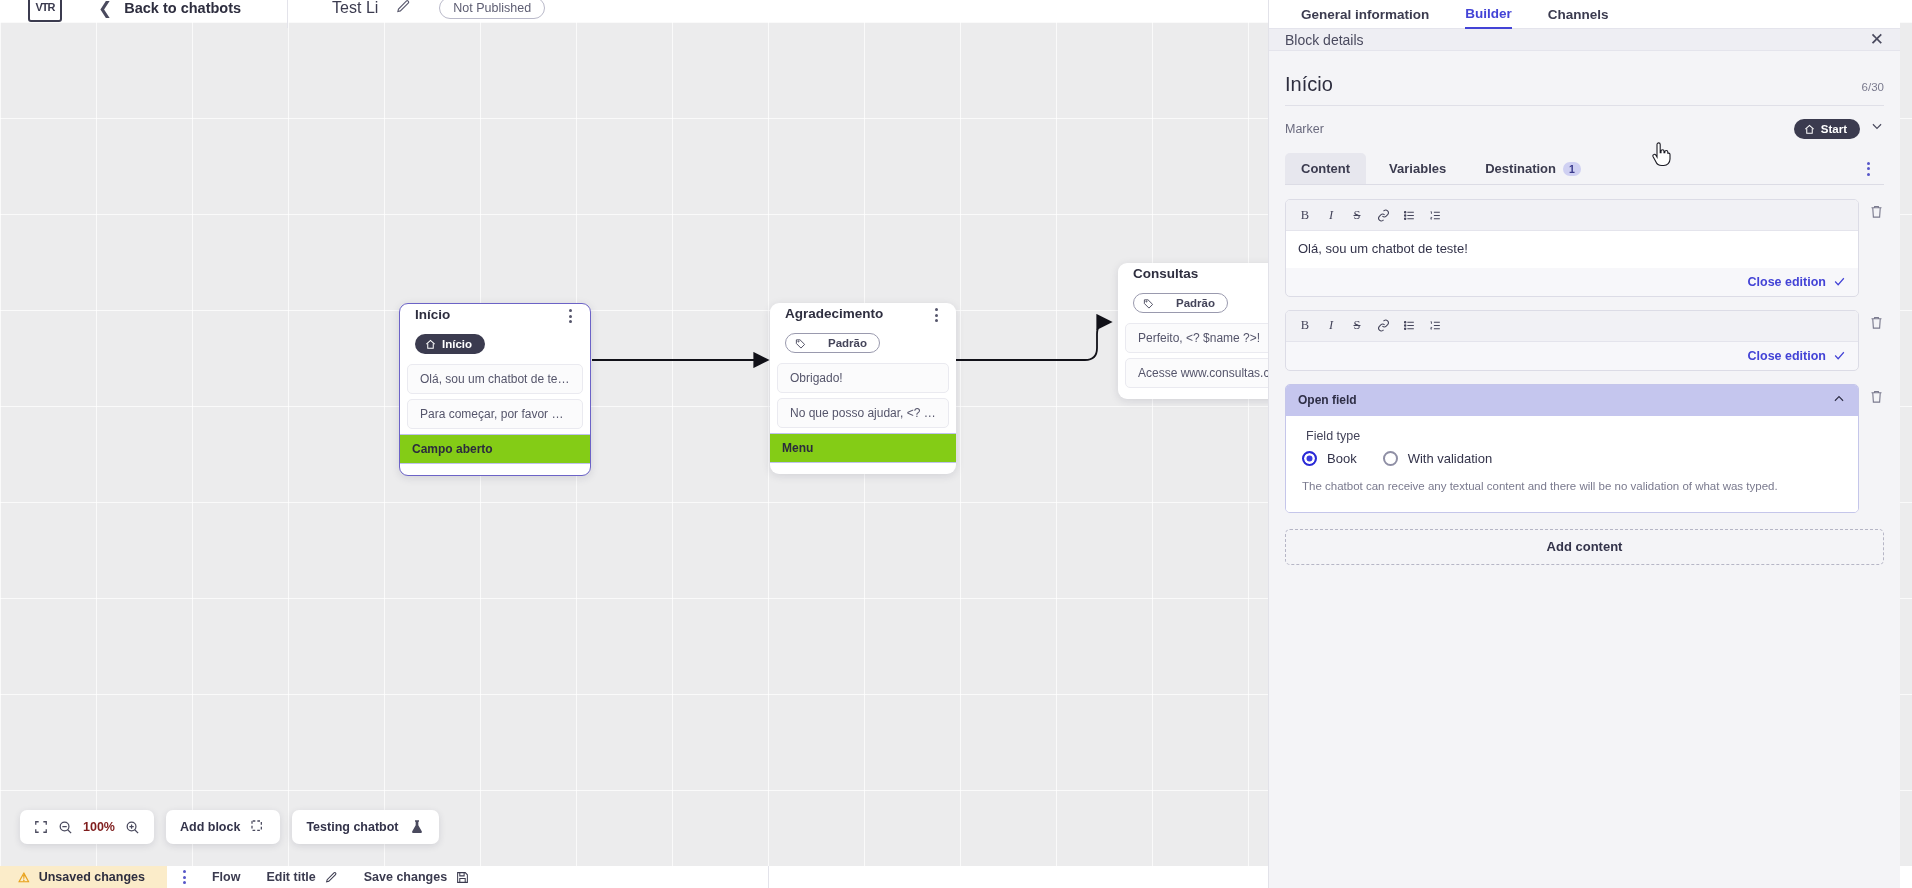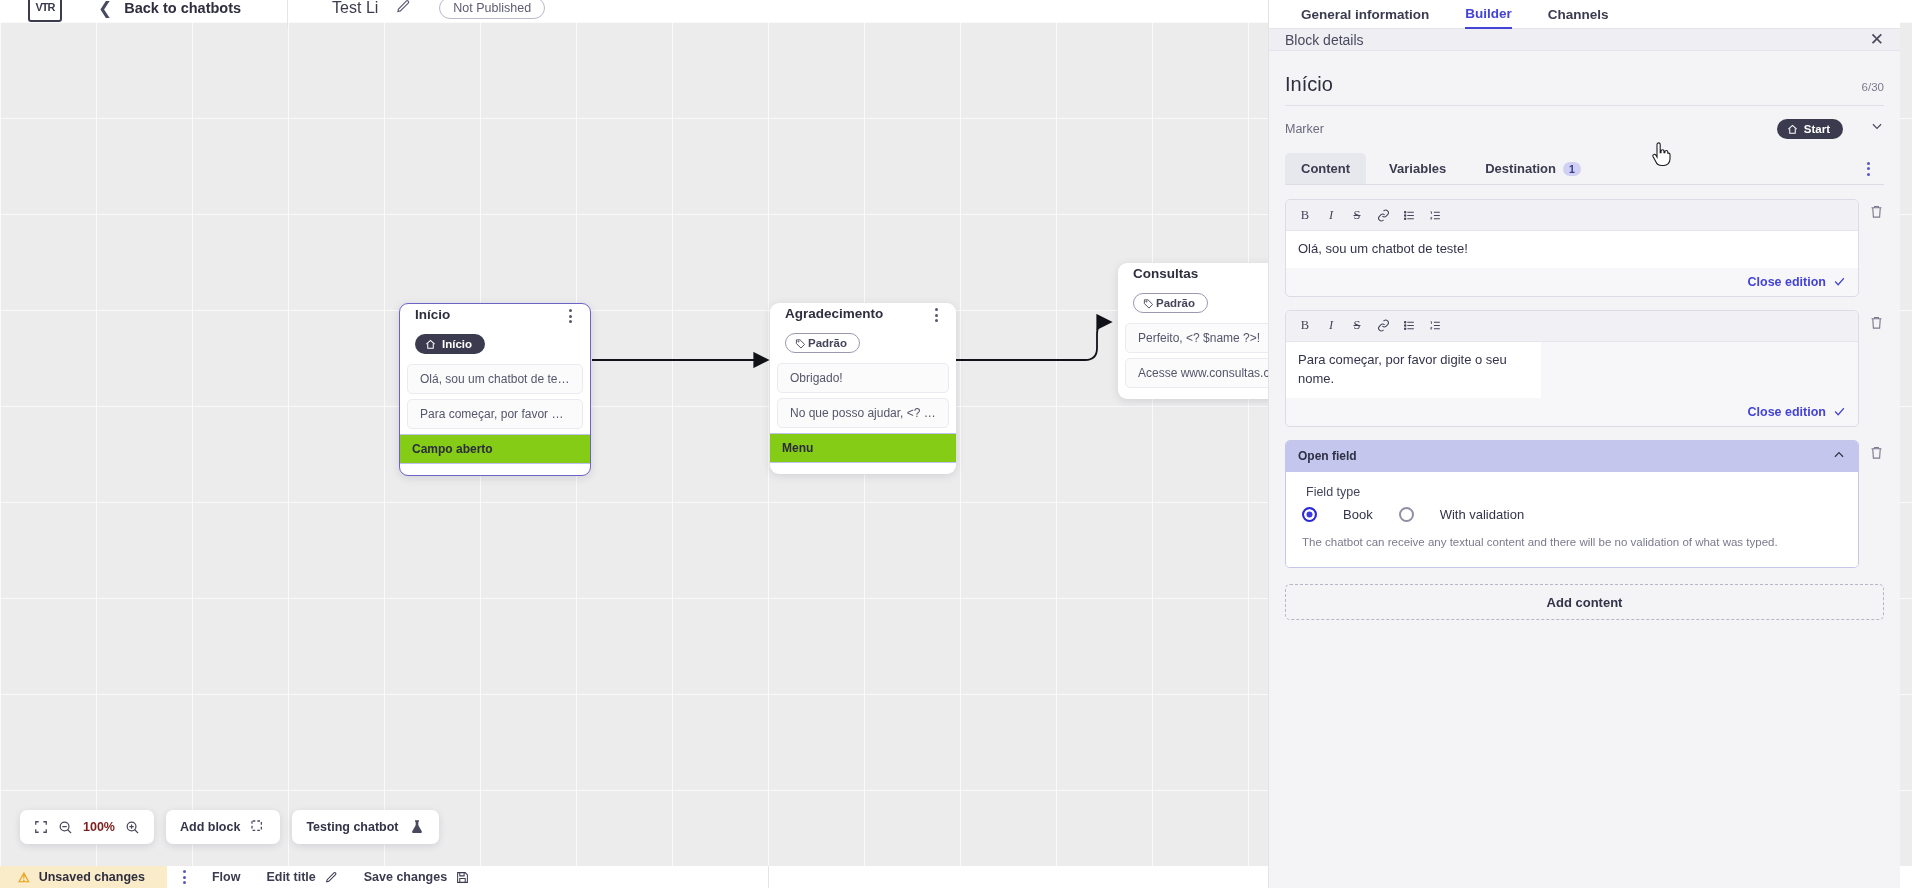--- a/index.html
+++ b/index.html
@@ -67,21 +67,21 @@
   .node-title { font-size: 13.5px; font-weight: bold; color: #2e2e3f; }
   .kebab { display: flex; flex-direction: column; gap: 2.5px; align-items: center; padding: 2px 3px; cursor: pointer; }
   .kebab i { width: 3px; height: 3px; border-radius: 50%; background: #55556b; display: block; }
   .badge-row { padding: 9px 15px 0 15px; }
   .badge-start {
     display: inline-flex; align-items: center; gap: 6px;
     background: #3b3b4f; color: #fff; border-radius: 20px;
     font-size: 11.5px; font-weight: bold; padding: 4px 13px 4px 10px;
   }
   .badge-default {
-    display: inline-flex; align-items: center; gap: 2px;
+    display: inline-flex; align-items: center; gap: 22px;
     background: #fff; color: #45455a; border: 1px solid #9a9aae; border-radius: 20px;
     font-size: 11.5px; font-weight: bold; padding: 3px 12px 3px 9px;
   }
   .node-rows { margin-top: 10px; display: flex; flex-direction: column; gap: 5px; }
   .node-row {
     font-size: 12px; color: #55556b; padding: 7px 12px;
     background: #fbfbfc; border: 1px solid #eaeaf0; border-radius: 5px;
     margin: 0 7px; white-space: nowrap; overflow: hidden; text-overflow: ellipsis;
   }
   .node-row.highlight {
@@ -146,21 +146,21 @@
 
   .blk-title-row {
     display: flex; align-items: baseline; justify-content: space-between;
     padding: 22px 0 9px 0; border-bottom: 1px solid #e0e0e8;
   }
   .blk-title { font-size: 20px; color: #2e2e3f; }
   .blk-count { font-size: 11.5px; color: #7a7a8e; }
 
   .marker-row { display: flex; align-items: center; justify-content: space-between; padding: 13px 0 10px 0; }
   .marker-label { font-size: 12.5px; color: #6a6a7e; }
-  .marker-right { display: flex; align-items: flex-start; gap: 27px; margin-left: 24px; }
+  .marker-right { display: flex; align-items: flex-start; gap: 10px; margin-left: 24px; }
   .marker-pill {
     display: inline-flex; align-items: center; gap: 6px;
     background: #3b3b4f; color: #fff; border-radius: 20px;
     font-size: 11.5px; font-weight: bold; padding: 4px 13px 4px 10px; cursor: pointer;
   }
   .chev-down { color: #4a4a5e; font-size: 12px; cursor: pointer; }
 
   .ctabs { display: flex; align-items: center; gap: 7px; position: relative; margin-top: 4px; }
   .ctab {
     font-size: 13px; font-weight: bold; color: #3b3b4f; padding: 8px 16px;
@@ -202,21 +202,21 @@
   
   .of-wrap { display: flex; align-items: flex-start; gap: 10px; margin-bottom: 16px; }
   .of-card { flex: 1; border-radius: 5px; overflow: hidden; border: 1px solid #c5c6ea; }
   .of-head {
     background: #c5c6ee; display: flex; align-items: center; justify-content: space-between;
     padding: 7px 12px; font-size: 12px; font-weight: bold; color: #2e2e45; cursor: pointer;
   }
   .of-body { background: #fff; padding: 13px 16px 16px 16px; }
   .of-legend { font-size: 12.5px; color: #44445a; margin-bottom: 8px; padding-left: 4px; }
   .radio-row { display: flex; align-items: center; gap: 26px; margin-bottom: 12px; }
-  .radio-opt { display: flex; align-items: center; gap: 26px; cursor: pointer; }
+  .radio-opt { display: flex; align-items: center; gap: 10px; cursor: pointer; }
   .radio {
     width: 15px; height: 15px; border-radius: 50%; border: 2px solid #8f8fa5;
     display: inline-block; position: relative;
   }
   .radio.on { border-color: #2a2ad6; background: #3b3be0; box-shadow: inset 0 0 0 2.5px #fff, 0 0 0 0px #3b3be0; }
   .radio-lbl { font-size: 13px; color: #33334a; }
   .of-note { font-size: 11.5px; color: #7a7a8e; line-height: 1.55; }
 
   .add-content {
     border: 1.5px dashed #b6b6c6; border-radius: 5px; height: 36px;
@@ -547,21 +547,20 @@
                   <circle cx="4" cy="18" r="1.3" fill="currentColor"></circle>
                 </svg>
             </span>
             <span class="ed-btn">
               <svg width="13" height="13" viewBox="0 0 24 24" fill="none" stroke="currentColor" stroke-width="2">
                   <path d="M9 6h11M9 12h11M9 18h11"></path>
                   <path d="M3 5h1.5v4M3 15.5h2.2L3 18.5h2.4" stroke-width="1.6"></path>
                 </svg>
             </span>
           </div>
-          <div class="ed-field" style="max-width:255px;">Para começar, por favor digite o seu nome.</div>
           <div class="ed-foot">
             <span class="close-edition">
               <span>Close edition</span>
               <svg width="13" height="13" viewBox="0 0 24 24" fill="none" stroke="currentColor" stroke-width="2.2">
                   <path d="M4 12l5.5 6L20 6"></path>
                 </svg>
             </span>
           </div>
         </div>
         <span class="trash">

